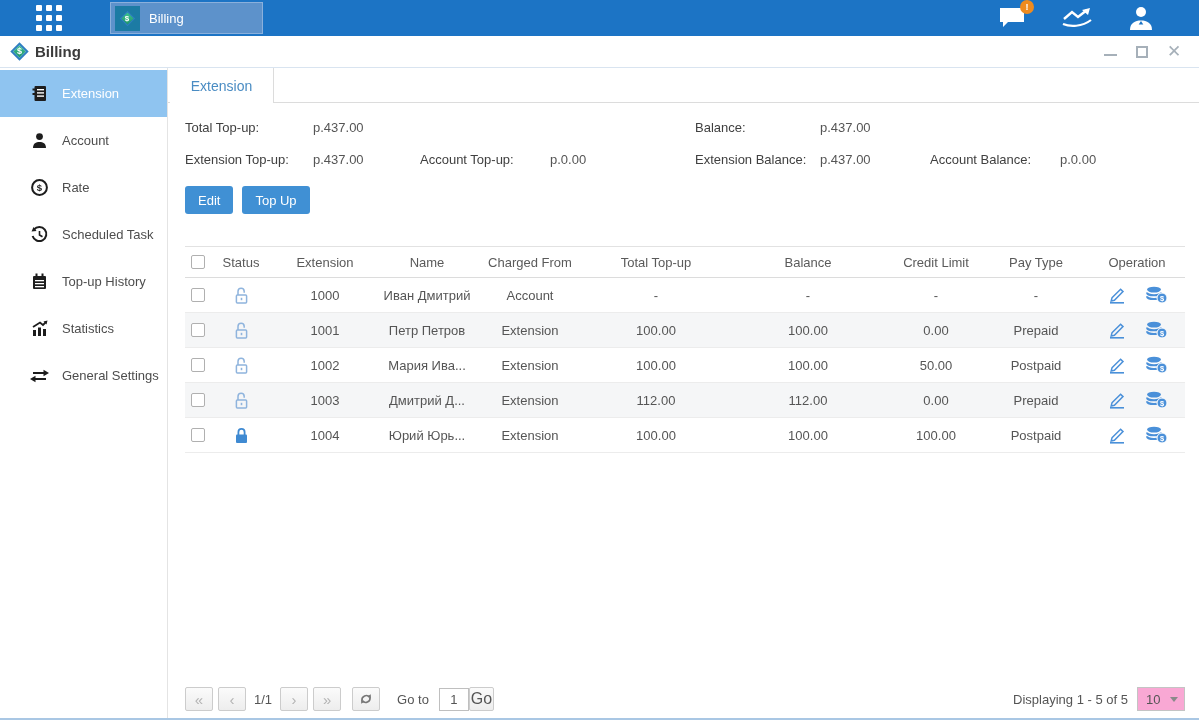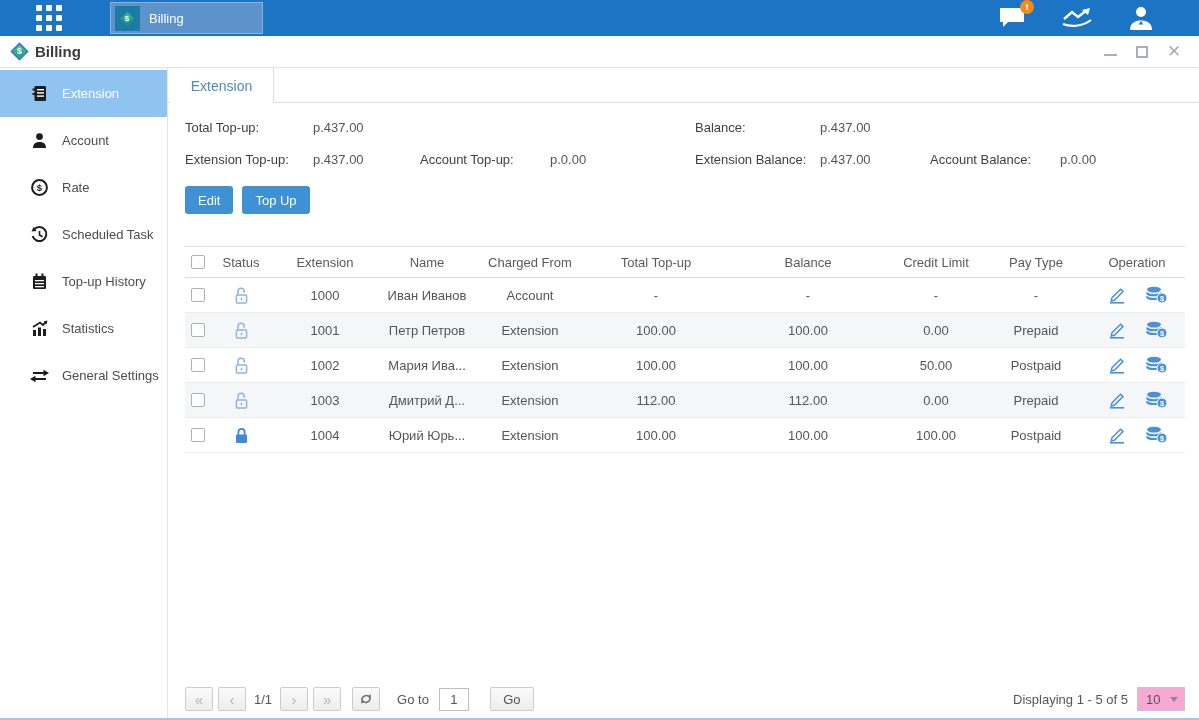--- a/index.html
+++ b/index.html
@@ -78,21 +78,21 @@
   .ops { gap:18px; }
   .opicon { display:flex; cursor:pointer; }
 
   
   .footer { margin-top:auto; margin-bottom:9px; display:flex; align-items:center; color:#555; }
   .pbtn { width:28px; height:24px; border:1px solid #ccc; border-radius:2px; background:linear-gradient(#fbfbfb,#ededed);
     display:flex; align-items:center; justify-content:center; color:#b3b3b3; font-size:15px; margin-right:5px; cursor:pointer; }
   .pageind { margin:0 8px 0 3px; color:#555; }
   .goto-lbl { margin:0 10px 0 12px; }
   .goto-input { width:30px; height:23px; border:1px solid #bfbfbf; text-align:center; font-size:13px; font-family:inherit; color:#555; }
-  .gobtn { margin-left:21px; color:#555; font-size:13px; width:44px; }
+  .gobtn { margin-left:0; color:#555; font-size:16px; width:25px; }
   .foot-right { margin-left:auto; display:flex; align-items:center; gap:9px; }
   .pagesize { width:48px; height:24px; border:1px solid #c4c4c4; background:#f9a8d4; display:flex; align-items:center; cursor:pointer; }
   .pagesize .val { padding-left:8px; }
   .caret { margin-left:auto; margin-right:6px; width:0; height:0; border-left:4px solid transparent;
     border-right:4px solid transparent; border-top:5px solid #8a8a8a; }
 
   .win-bottom-border { position:absolute; left:0; right:0; bottom:0; height:2px; background:#a9c7e4; }
 </style>
 </head>
 <body>
@@ -303,21 +303,21 @@
             <div class="cell c1">
               <span style="display:flex">
                 <svg width="17" height="19" viewBox="0 0 17 19">
                   <path d="M5 9 V5.4 a3.1 3.1 0 0 1 6.2 0 V6.8" fill="none" stroke="#8fb4dd" stroke-width="1.5"></path>
                   <rect x="3.4" y="9" width="10.2" height="8" rx="1" fill="none" stroke="#8fb4dd" stroke-width="1.5"></rect>
                   <path d="M8.5 11.8 v2.4" stroke="#8fb4dd" stroke-width="1.6"></path>
                 </svg>
               </span>
             </div>
             <div class="cell c2">1000</div>
-            <div class="cell c3">Иван Иванов</div>
+            <div class="cell c3">Иван Дмитрий</div>
             <div class="cell c4">Account</div>
             <div class="cell c5">-</div>
             <div class="cell c6">-</div>
             <div class="cell c7">-</div>
             <div class="cell c8">-</div>
             <div class="cell c9 ops">
               <span class="opicon">
                 <svg width="20" height="17" viewBox="0 0 20 17">
                   <path d="M5 10.8 L13.6 2.2 L16 4.6 L7.4 13.2 L4.2 13.9 Z" fill="none" stroke="#4a90d9" stroke-width="1.5"></path>
                   <rect x="3" y="15" width="14" height="1.6" fill="#4a90d9"></rect>

